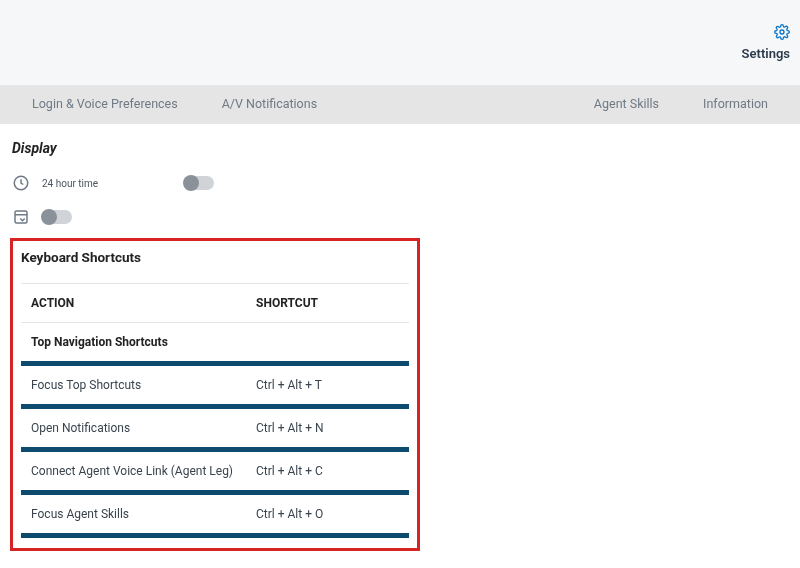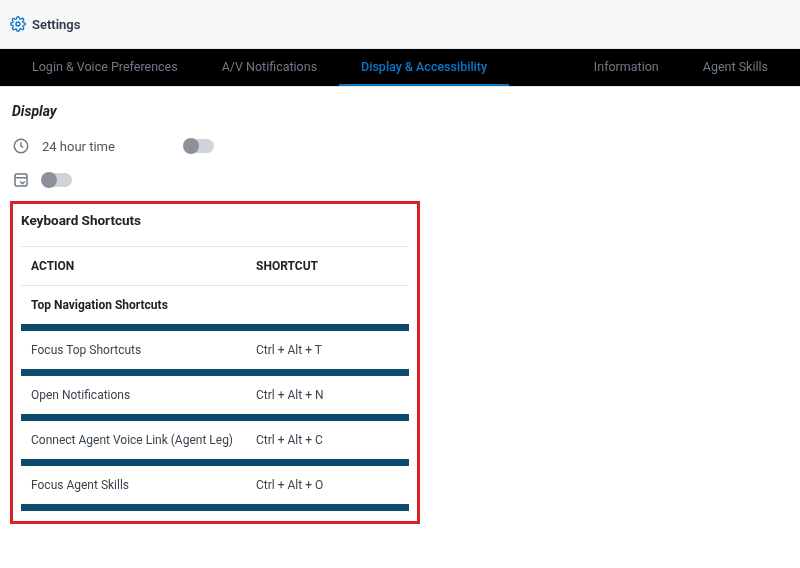--- a/index.html
+++ b/index.html
@@ -8,39 +8,40 @@
       font-size: 13px;
       color: #333;
       background: #fff;
       width: 800px;
       height: 568px;
       overflow: hidden;
     }
     .header {
       background: #f5f7f9;
       border-bottom: 1px solid #e5e8ea;
-      padding: 16px 10px;
+      padding: 24px 10px;
       display: flex;
       align-items: flex-end;
       gap: 6px;
+      flex-direction: column;
     }
     .header .gear {
       width: 16px;
       height: 16px;
       color: #0b75c8;
       flex-shrink: 0;
     }
     .header .title {
       font-weight: 600;
       color: #2b3a4a;
       font-size: 13px;
     }
     .tabs {
       display: flex;
-      background: #000000;
+      background: #e5e5e5;
       border-bottom: 1px solid #e5e8ea;
       padding: 0 10px;
       gap: 0;
     }
     .tab {
       padding: 10px 22px 10px;
       font-size: 12.5px;
       color: #6f7a85;
       cursor: pointer;
       border-bottom: 2px solid transparent;
@@ -70,21 +71,21 @@
     }
     .setting-row .icon {
       width: 18px;
       height: 18px;
       color: #6f7a85;
       flex-shrink: 0;
     }
     .setting-row .label {
       width: 130px;
       color: #4a5560;
-      font-size: 13px;
+      font-size: 10px;
     }
     .toggle {
       width: 30px;
       height: 14px;
       background: #d0d4d8;
       border-radius: 8px;
       position: relative;
       cursor: pointer;
     }
     .toggle::after {
@@ -118,21 +119,21 @@
       text-align: left;
       font-weight: 700;
       color: #222;
       padding: 12px 10px;
       border-top: 1px solid #e0e5ea;
       border-bottom: 1px solid #e0e5ea;
       background: #fff;
     }
     .ks-table td {
       padding: 12px 10px;
-      border-bottom: 7px solid #0c4a6e;
+      border-bottom: 5px solid #0c4a6e;
       color: #3a444e;
       vertical-align: middle;
     }
     .ks-table tr.group td {
       font-weight: 700;
       color: #222;
     }
     .col-action { width: 58%; }
     .col-shortcut { width: 42%; }
   </style>
@@ -145,24 +146,23 @@
       <circle cx="12" cy="12" r="3"></circle>
       <path d="M19.4 15a1.7 1.7 0 0 0 .3 1.8l.1.1a2 2 0 1 1-2.8 2.8l-.1-.1a1.7 1.7 0 0 0-1.8-.3 1.7 1.7 0 0 0-1 1.5V21a2 2 0 1 1-4 0v-.1a1.7 1.7 0 0 0-1-1.5 1.7 1.7 0 0 0-1.8.3l-.1.1a2 2 0 1 1-2.8-2.8l.1-.1a1.7 1.7 0 0 0 .3-1.8 1.7 1.7 0 0 0-1.5-1H3a2 2 0 1 1 0-4h.1a1.7 1.7 0 0 0 1.5-1 1.7 1.7 0 0 0-.3-1.8l-.1-.1a2 2 0 1 1 2.8-2.8l.1.1a1.7 1.7 0 0 0 1.8.3H9a1.7 1.7 0 0 0 1-1.5V3a2 2 0 1 1 4 0v.1a1.7 1.7 0 0 0 1 1.5 1.7 1.7 0 0 0 1.8-.3l.1-.1a2 2 0 1 1 2.8 2.8l-.1.1a1.7 1.7 0 0 0-.3 1.8V9a1.7 1.7 0 0 0 1.5 1H21a2 2 0 1 1 0 4h-.1a1.7 1.7 0 0 0-1.5 1z"></path>
     </svg>
   </span>
   <span class="title">Settings</span>
 </div>
 
 <div class="tabs">
   <div class="tab">Login &amp; Voice Preferences</div>
   <div class="tab">A/V Notifications</div>
-  <div class="tab active">Display &amp; Accessibility</div>
   <div class="tab spacer"></div>
+  <div class="tab">Agent Skills</div>
   <div class="tab">Information</div>
-  <div class="tab">Agent Skills</div>
 </div>
 
 <div class="content">
   <div class="section-title">Display</div>
 
   <div class="setting-row">
     <span class="icon">
       <svg viewBox="0 0 24 24" fill="none" stroke="currentColor" stroke-width="2">
         <circle cx="12" cy="12" r="9"></circle>
           <path d="M12 7v5l3 2"></path>

